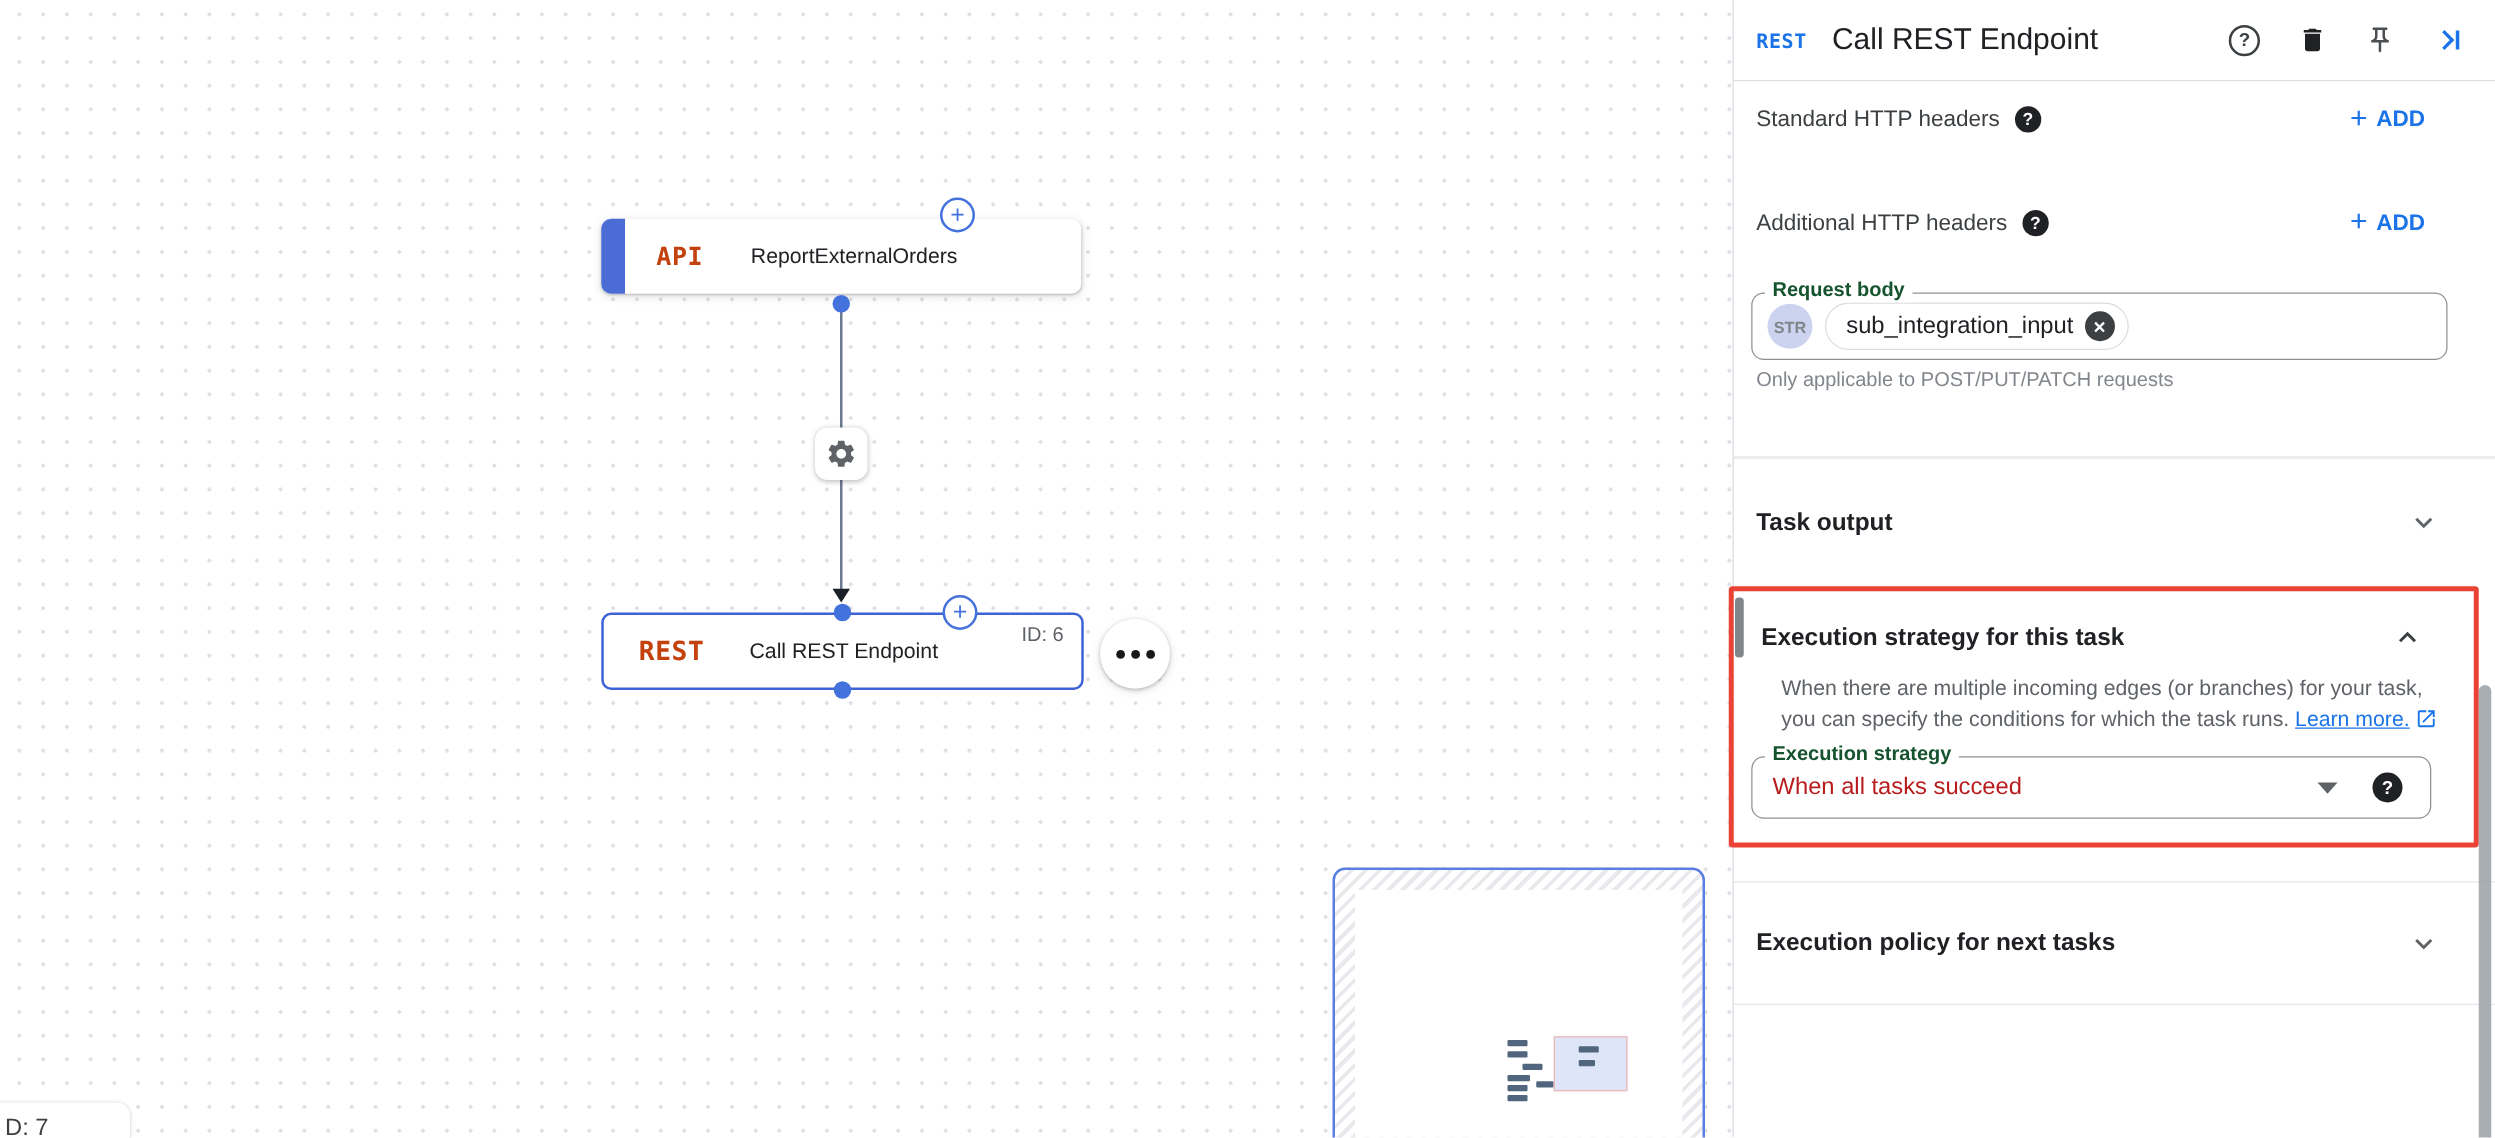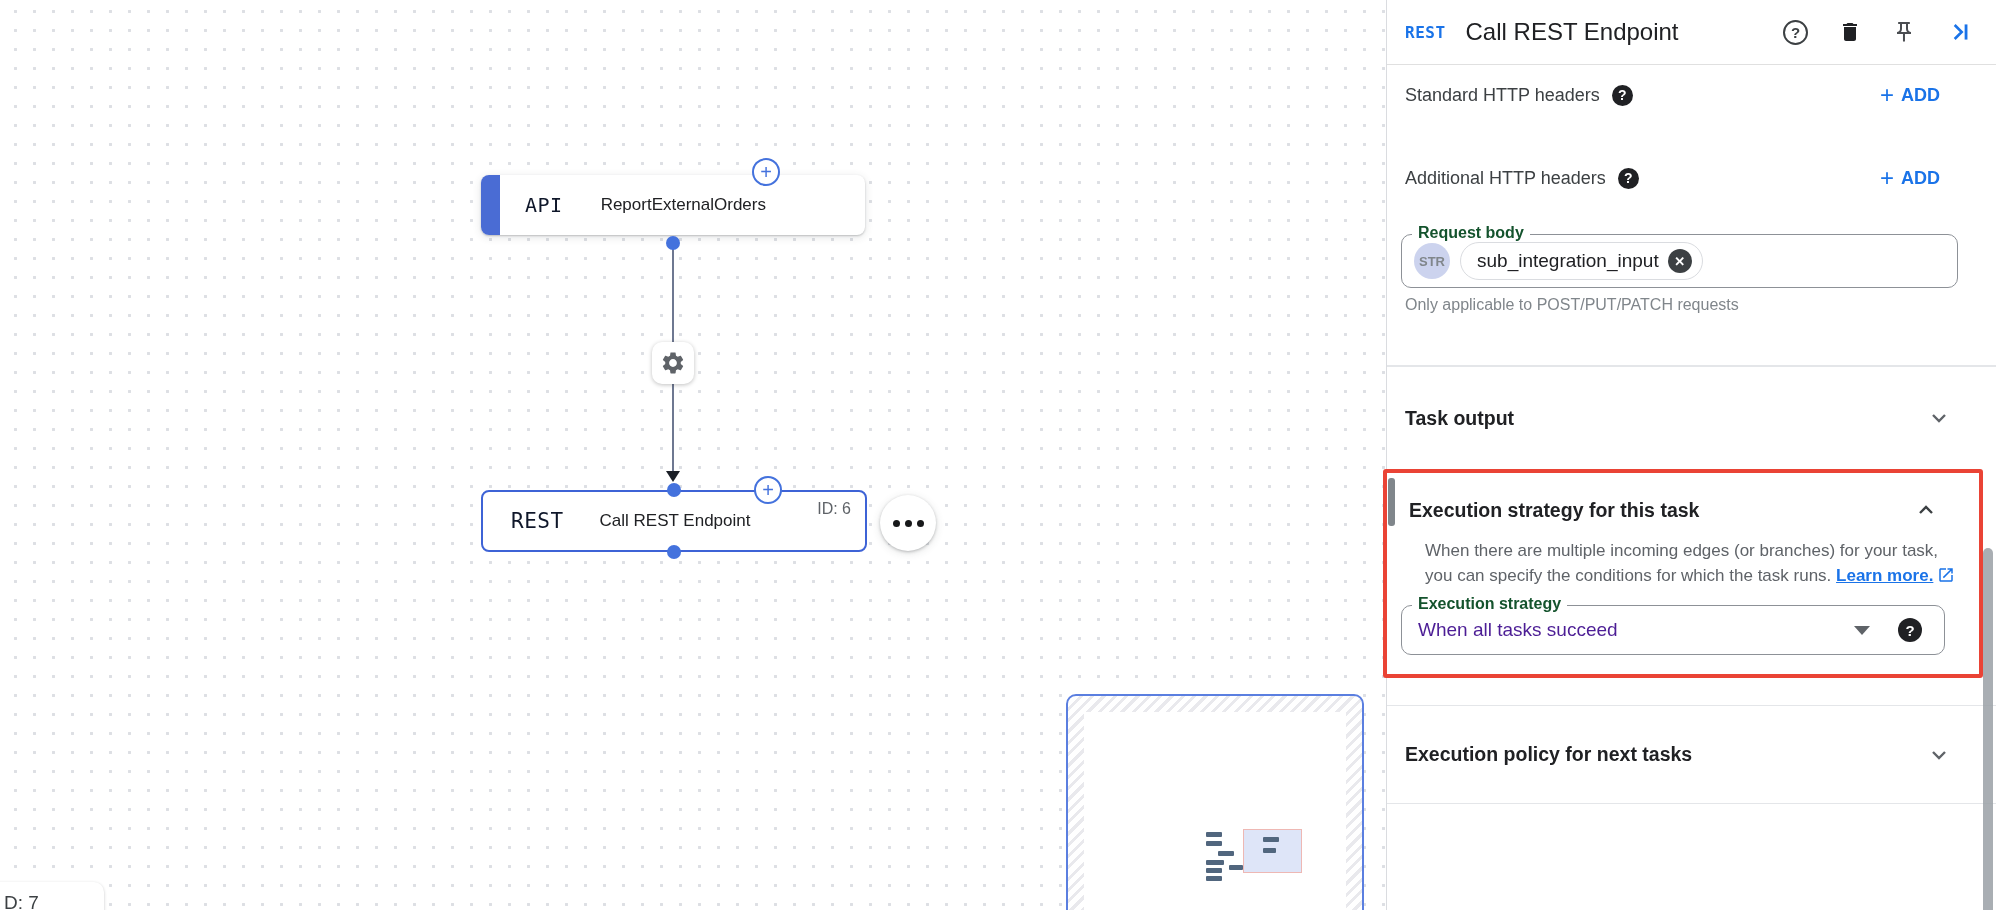--- a/index.html
+++ b/index.html
@@ -12,21 +12,21 @@
     position:absolute; left:0; top:0; width:1386px; height:910px;
     background-color:#ffffff;
     background-image: radial-gradient(circle, #dddfe4 1.4px, transparent 1.6px);
     background-size: 19px 19px;
     background-position: 6px 2px;
   }
   .node { position:absolute; background:#fff; border-radius:8px; display:flex; align-items:center;
           box-shadow: 0 1px 2px rgba(60,64,67,.28), 0 2px 8px rgba(60,64,67,.14); }
   .api-node { left:481px; top:175px; width:384px; height:60px; }
   .api-accent { position:absolute; left:0; top:0; bottom:0; width:19px; background:#4a6cd4; border-radius:8px 0 0 8px; }
-  .node-type { font-family:"DejaVu Sans Mono", monospace; font-weight:normal; color:#0f172a; font-size:20px; letter-spacing:0.5px; }
+  .node-type { font-family:"DejaVu Sans Mono", monospace; font-weight:bold; color:#c2410c; font-size:20px; letter-spacing:0.5px; }
   .api-node .node-type { margin-left:44px; }
   .node-title { font-size:17px; color:#202124; }
   .api-node .node-title { margin-left:38px; }
 
   .rest-node { left:481px; top:490px; width:386px; height:62px; border:2.5px solid #3e63d6; box-shadow:none; }
   .rest-node .node-type { margin-left:28px; font-size:21px; }
   .rest-node .node-title { margin-left:36px; }
   .node-id { position:absolute; top:8px; right:14px; font-size:16px; color:#5f6368; }
 
   .plus-btn { position:absolute; width:28px; height:28px; border-radius:50%; border:2px solid #4472dd;
@@ -90,24 +90,24 @@
   .section-row { display:flex; align-items:center; justify-content:space-between; padding:0 44px 0 18px; }
   .section-title { font-size:19.5px; font-weight:bold; color:#202124; }
   .row-http { height:80px; }
   .row-taskout { height:102px; }
   .row-policy { height:97px; }
   .chev { flex:0 0 auto; }
 
   .redbox { margin-left:-4px; width:600px; border:4px solid #ea4335; border-radius:3px; background:#fff; }
   .redbox .section-row { padding:0 40px 0 22px; height:42px; margin-top:16px; }
   .exec-desc { margin:7px 22px 0 38px; font-size:17px; line-height:25px; color:#5f6368; }
-  .learn-link { color:#1a73e8; text-decoration:underline;font-weight:bold; }
+  .learn-link { color:#1a73e8; text-decoration:underline; }
   .ext-ic { vertical-align:-3px; margin-left:4px; }
   .exec-field { margin:17px 34px 19px 14px; height:50px; padding:0 14px 0 16px; }
-  .exec-value { font-size:19px; color:#4c1d95; }
+  .exec-value { font-size:19px; color:#b91c1c; }
   .dd-caret { margin-left:auto; margin-right:14px; width:0; height:0;
               border-left:8px solid transparent; border-right:8px solid transparent; border-top:9px solid #5f6368; }
   .exec-field .help-filled { margin-left:14px; margin-right:8px; width:24px; height:24px; font-size:15px; }
 
   .d2 { margin-top:27px; }
 
   .panel-scroll-thumb { position:absolute; right:3px; top:548px; width:10px; height:372px; background:#9aa0a6; border-radius:5px; opacity:.85; }
   .panel-mini-indicator { position:absolute; left:1px; top:478px; width:7px; height:48px; background:#80868b; border-radius:3px; }
 
   svg { display:block; }

